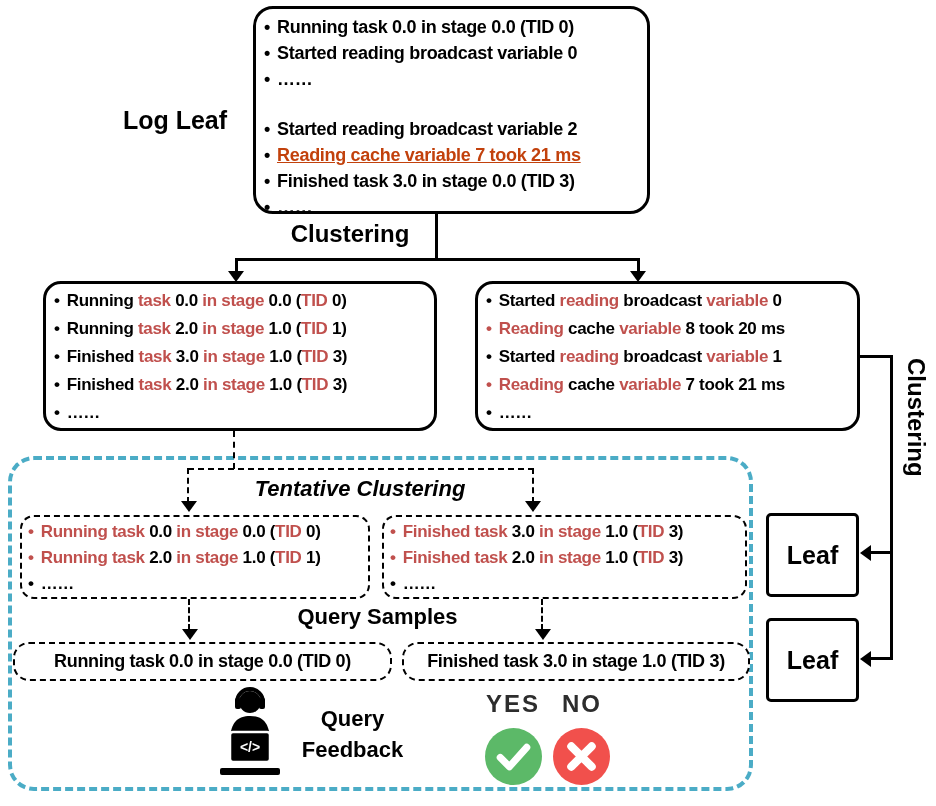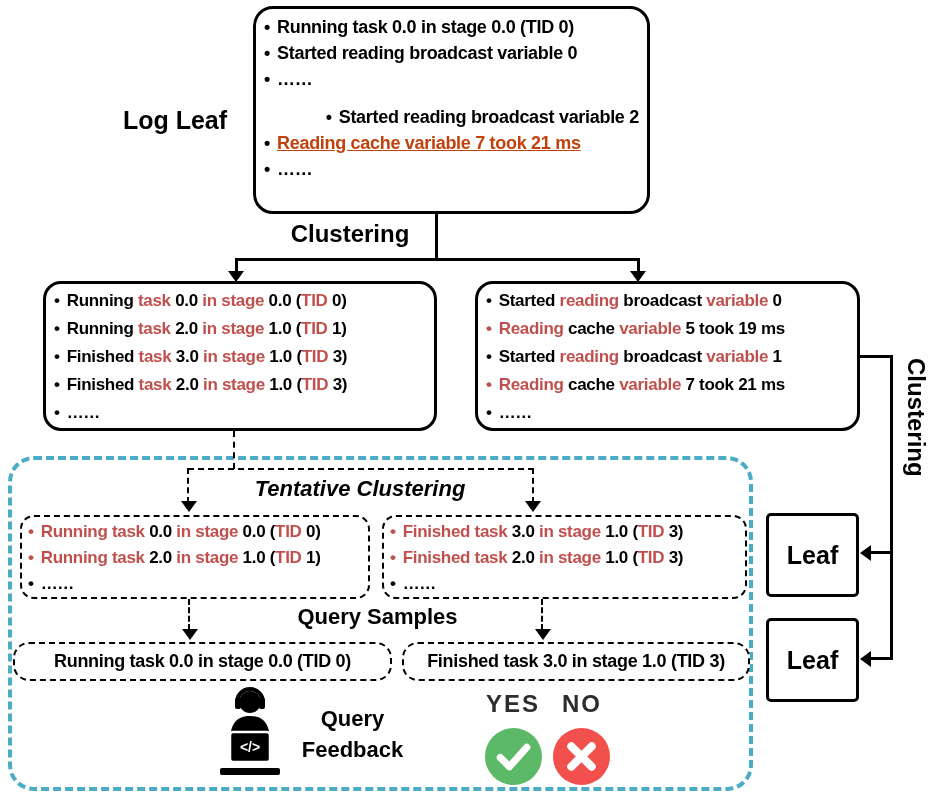--- a/index.html
+++ b/index.html
@@ -2,21 +2,21 @@
 <html><head>
 <meta charset="utf-8">
 <style>
   html,body{margin:0;padding:0;background:#fff;}
   .canvas{position:relative;width:936px;height:806px;background:#fff;
           font-family:"Liberation Sans",sans-serif;color:#000;overflow:hidden;}
   .abs{position:absolute;}
   .solidbox{border:3px solid #000;border-radius:20px;background:#fff;box-sizing:border-box;}
   .dashbox{border:2.5px dashed #000;border-radius:14px;background:#fff;box-sizing:border-box;}
   .log-line{white-space:nowrap;font-weight:bold;letter-spacing:-0.3px;}
-  .log-line.gap{margin-top:12px;text-align:right;}
+  .log-line.gap{margin-top:24px;}
   .bullet{margin-right:7px;}
   .topbox{padding:5px 8px;}
   .topbox .log-line{font-size:18px;line-height:26px;}
   .clusterbox{padding:3px 8px;}
   .clusterbox .log-line{font-size:17px;line-height:28px;}
   .tentbox{padding:2px 6px;}
   .tentbox .log-line{font-size:17px;line-height:26px;}
   .biglabel{font-weight:bold;font-size:25px;text-align:center;}
   .midlabel{font-weight:bold;font-size:22px;text-align:center;}
   .vline{background:#000;width:3px;}
@@ -39,41 +39,42 @@
 
 <div class="canvas">
 
   <div class="abs biglabel" style="left:55px;top:106px;width:240px;">Log Leaf</div>
   <div class="abs solidbox topbox" style="left:253px;top:6px;width:397px;height:208px;">
       <div class="log-line"><span class="bullet" style="color: rgb(0, 0, 0);">•</span><span style="color: rgb(0, 0, 0);">Running task 0.0 in stage 0.0 (TID 0)</span></div>
       <div class="log-line"><span class="bullet" style="color: rgb(0, 0, 0);">•</span><span style="color: rgb(0, 0, 0);">Started reading broadcast variable 0</span></div>
       <div class="log-line"><span class="bullet" style="color: rgb(0, 0, 0);">•</span><span style="color: rgb(0, 0, 0);">……</span></div>
       <div class="log-line gap"><span class="bullet" style="color: rgb(0, 0, 0);">•</span><span style="color: rgb(0, 0, 0);">Started reading broadcast variable 2</span></div>
       <div class="log-line"><span class="bullet" style="color: rgb(0, 0, 0);">•</span><span style="color: #c2410c; text-decoration: underline;">Reading cache variable 7 took 21 ms</span></div>
+      <div class="log-line"><span class="bullet" style="color: rgb(0, 0, 0);">•</span><span style="color: rgb(0, 0, 0);">Finished task 3.0 in stage 0.0 (TID 3)</span></div>
       <div class="log-line"><span class="bullet" style="color: rgb(0, 0, 0);">•</span><span style="color: rgb(0, 0, 0);">……</span></div>
     </div>
 
   <div class="abs vline" style="left:435px;top:214px;height:44px;"></div>
   <div class="abs hline" style="left:235px;top:258px;width:405px;"></div>
   <div class="abs vline" style="left:235px;top:258px;height:15px;"></div>
   <div class="abs arrow-down" style="left:228px;top:271px;"></div>
   <div class="abs vline" style="left:637px;top:258px;height:15px;"></div>
   <div class="abs arrow-down" style="left:630px;top:271px;"></div>
   <div class="abs biglabel" style="left:280px;top:220px;width:140px;font-size:24px;">Clustering</div>
 
   <div class="abs solidbox clusterbox" style="left:43px;top:281px;width:394px;height:150px;border-radius:18px;">
       <div class="log-line"><span class="bullet" style="color: rgb(0, 0, 0);">•</span><span style="color: rgb(0, 0, 0);">Running </span><span style="color: rgb(192, 80, 77);">task </span><span style="color: rgb(0, 0, 0);">0.0 </span><span style="color: rgb(192, 80, 77);">in stage </span><span style="color: rgb(0, 0, 0);">0.0 (</span><span style="color: rgb(192, 80, 77);">TID</span><span style="color: rgb(0, 0, 0);"> 0)</span></div>
       <div class="log-line"><span class="bullet" style="color: rgb(0, 0, 0);">•</span><span style="color: rgb(0, 0, 0);">Running </span><span style="color: rgb(192, 80, 77);">task </span><span style="color: rgb(0, 0, 0);">2.0 </span><span style="color: rgb(192, 80, 77);">in stage </span><span style="color: rgb(0, 0, 0);">1.0 (</span><span style="color: rgb(192, 80, 77);">TID</span><span style="color: rgb(0, 0, 0);"> 1)</span></div>
       <div class="log-line"><span class="bullet" style="color: rgb(0, 0, 0);">•</span><span style="color: rgb(0, 0, 0);">Finished </span><span style="color: rgb(192, 80, 77);">task </span><span style="color: rgb(0, 0, 0);">3.0 </span><span style="color: rgb(192, 80, 77);">in stage </span><span style="color: rgb(0, 0, 0);">1.0 (</span><span style="color: rgb(192, 80, 77);">TID</span><span style="color: rgb(0, 0, 0);"> 3)</span></div>
       <div class="log-line"><span class="bullet" style="color: rgb(0, 0, 0);">•</span><span style="color: rgb(0, 0, 0);">Finished </span><span style="color: rgb(192, 80, 77);">task </span><span style="color: rgb(0, 0, 0);">2.0 </span><span style="color: rgb(192, 80, 77);">in stage </span><span style="color: rgb(0, 0, 0);">1.0 (</span><span style="color: rgb(192, 80, 77);">TID</span><span style="color: rgb(0, 0, 0);"> 3)</span></div>
       <div class="log-line"><span class="bullet" style="color: rgb(0, 0, 0);">•</span><span style="color: rgb(0, 0, 0);">……</span></div>
     </div>
   <div class="abs solidbox clusterbox" style="left:475px;top:281px;width:385px;height:150px;border-radius:18px;">
       <div class="log-line"><span class="bullet" style="color: rgb(0, 0, 0);">•</span><span style="color: rgb(0, 0, 0);">Started </span><span style="color: rgb(192, 80, 77);">reading </span><span style="color: rgb(0, 0, 0);">broadcast </span><span style="color: rgb(192, 80, 77);">variable </span><span style="color: rgb(0, 0, 0);">0</span></div>
-      <div class="log-line"><span class="bullet" style="color: rgb(192, 80, 77);">•</span><span style="color: rgb(192, 80, 77);">Reading </span><span style="color: rgb(0, 0, 0);">cache </span><span style="color: rgb(192, 80, 77);">variable </span><span style="color: rgb(0, 0, 0);">5 took 19 ms</span></div>
+      <div class="log-line"><span class="bullet" style="color: rgb(192, 80, 77);">•</span><span style="color: rgb(192, 80, 77);">Reading </span><span style="color: rgb(0, 0, 0);">cache </span><span style="color: rgb(192, 80, 77);">variable </span><span style="color: rgb(0, 0, 0);">8 took 20 ms</span></div>
       <div class="log-line"><span class="bullet" style="color: rgb(0, 0, 0);">•</span><span style="color: rgb(0, 0, 0);">Started </span><span style="color: rgb(192, 80, 77);">reading </span><span style="color: rgb(0, 0, 0);">broadcast </span><span style="color: rgb(192, 80, 77);">variable </span><span style="color: rgb(0, 0, 0);">1</span></div>
       <div class="log-line"><span class="bullet" style="color: rgb(192, 80, 77);">•</span><span style="color: rgb(192, 80, 77);">Reading </span><span style="color: rgb(0, 0, 0);">cache </span><span style="color: rgb(192, 80, 77);">variable </span><span style="color: rgb(0, 0, 0);">7 took 21 ms</span></div>
       <div class="log-line"><span class="bullet" style="color: rgb(0, 0, 0);">•</span><span style="color: rgb(0, 0, 0);">……</span></div>
     </div>
 
   <div class="abs hline" style="left:860px;top:355px;width:33px;"></div>
   <div class="abs vline" style="left:890px;top:355px;height:305px;"></div>
   <div class="abs hline" style="left:869px;top:551px;width:24px;"></div>
   <div class="abs arrow-left" style="left:860px;top:545px;"></div>
   <div class="abs hline" style="left:869px;top:657px;width:24px;"></div>

